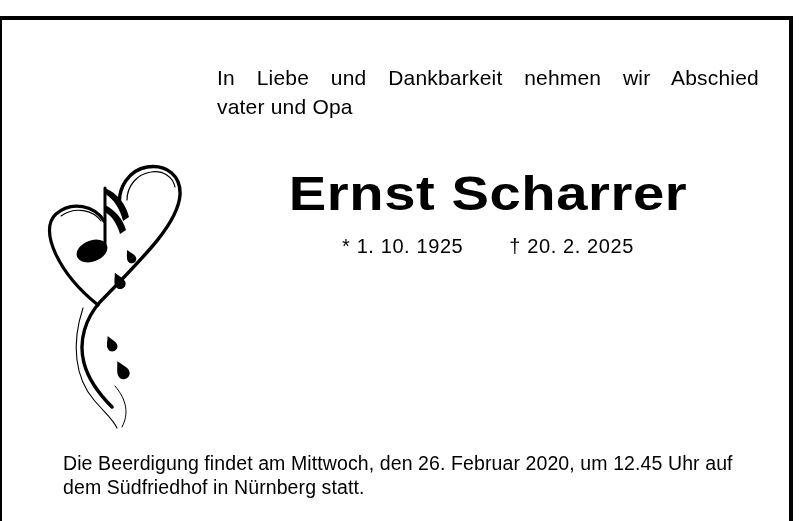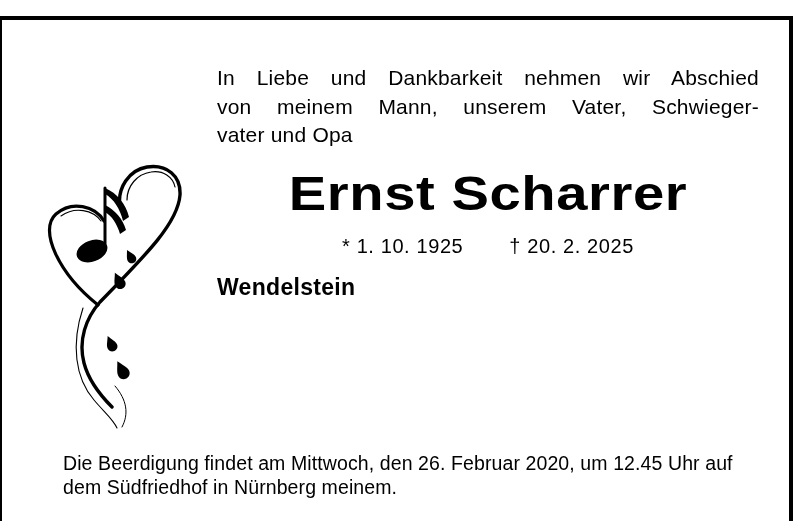--- a/index.html
+++ b/index.html
@@ -143,32 +143,30 @@
 
       <path d="M 6 0 C 9 6 12 9.5 12 13.5 C 12 17.1 9.3 19.5 6 19.5 C 2.7 19.5 0 17.1 0 13.5 C 0 9.5 3 6 6 0 Z" transform="translate(86 92) rotate(-28) scale(0.75)"></path>
       <path d="M 6 0 C 9 6 12 9.5 12 13.5 C 12 17.1 9.3 19.5 6 19.5 C 2.7 19.5 0 17.1 0 13.5 C 0 9.5 3 6 6 0 Z" transform="translate(73 115) rotate(-26) scale(0.9)"></path>
       <path d="M 6 0 C 9 6 12 9.5 12 13.5 C 12 17.1 9.3 19.5 6 19.5 C 2.7 19.5 0 17.1 0 13.5 C 0 9.5 3 6 6 0 Z" transform="translate(66 178) rotate(-24) scale(0.85)"></path>
       <path d="M 6 0 C 9 6 12 9.5 12 13.5 C 12 17.1 9.3 19.5 6 19.5 C 2.7 19.5 0 17.1 0 13.5 C 0 9.5 3 6 6 0 Z" transform="translate(75 204) rotate(-28) scale(1)"></path>
     </g>
   </svg>
 
   <div class="intro">
     <div class="jline">In Liebe und Dankbarkeit nehmen wir Abschied</div>
-    <div class="jline">von meinem Mann, unserem Vater, Schwieger-</div>
     <div class="jline last">vater und Opa</div>
   </div>
 
   <div class="name">Ernst Scharrer</div>
 
   <div class="dates">
     <span>* 1. 10. 1925</span>
     <span>† 20. 2. 2025</span>
   </div>
 
-  <div class="place">Wendelstein</div>
 
 
   <div class="funeral">
     <div class="f-line">Die Beerdigung findet am Mittwoch, den 26. Februar 2020, um 12.45 Uhr auf</div>
-    <div class="f-line">dem Südfriedhof in Nürnberg meinem.</div>
+    <div class="f-line">dem Südfriedhof in Nürnberg statt.</div>
   </div>
 
 </div>
 
 </body></html>

